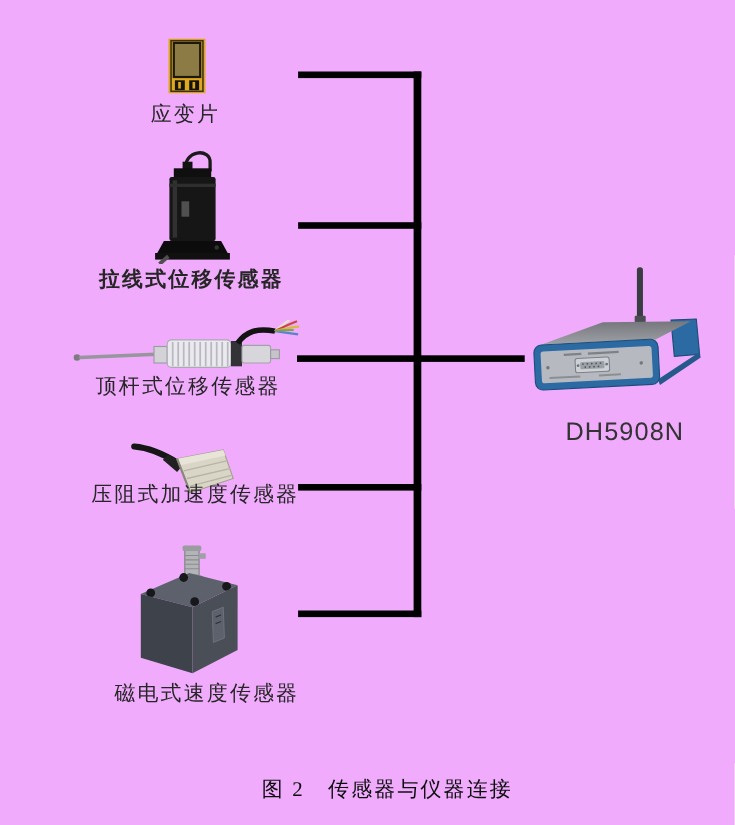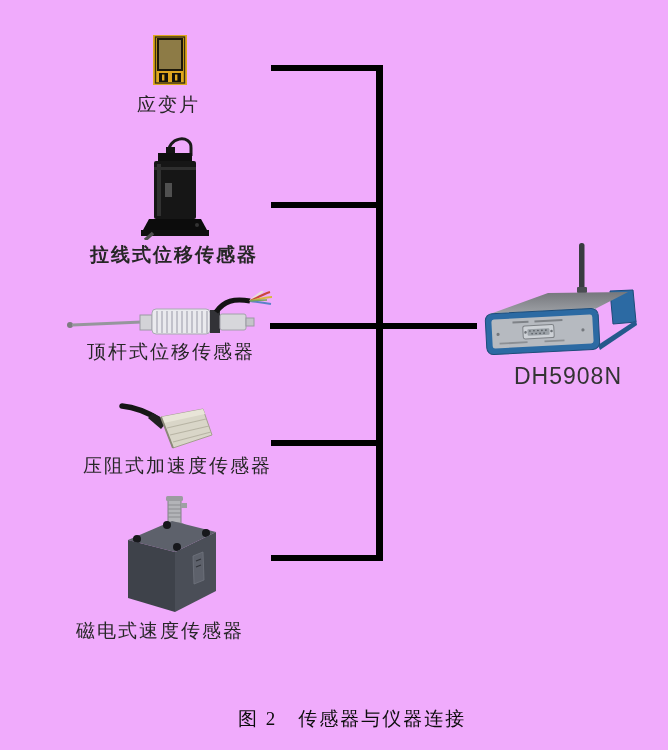--- a/index.html
+++ b/index.html
@@ -8,21 +8,21 @@
     font-family:"Liberation Sans","DejaVu Sans",sans-serif;overflow:hidden;
   }
   .abs{position:absolute;}
   .sensor-label{
     position:absolute;font-size:19px;line-height:19px;letter-spacing:2px;
     color:#262626;font-weight:500;white-space:nowrap;
   }
   .connector{position:absolute;background:#000000;}
   .device-label{
     position:absolute;font-size:23px;line-height:24px;letter-spacing:1px;
-    color:#333333;white-space:nowrap;
+    color:#333333;white-space:nowrap;margin-top:16px;
   }
   .figure-caption{
     position:absolute;left:238px;top:707px;font-size:19px;line-height:24px;
     letter-spacing:2px;color:#0d0d0d;white-space:nowrap;
     font-family:"Liberation Serif","DejaVu Serif",serif;
   }
   svg{display:block;}
 </style>
 </head>
 <body>
@@ -103,21 +103,21 @@
       <path d="M7,9 C20,10 34,16 47,24" stroke="#161616" stroke-width="5.5" fill="none" stroke-linecap="round"></path>
       <polygon points="38,16 52,25 46,32 33,21" fill="#202020"></polygon>
       <polygon points="46,20 88,12 97,38 58,51" fill="#d9d6c8" stroke="#a39f8f" stroke-width="1"></polygon>
       <polygon points="46,20 88,12 90,17 49,26" fill="#e8e5d8"></polygon>
       <path d="M52,31 L91,22" stroke="#b7b4a4" stroke-width="1.2"></path>
       <path d="M55,38 L94,29" stroke="#b7b4a4" stroke-width="1.2"></path>
       <path d="M58,45 L96,35" stroke="#b7b4a4" stroke-width="1.2"></path>
       <path d="M46,20 L58,51" stroke="#8a8778" stroke-width="2"></path>
     </svg>
   </div>
-  <div class="sensor-label" style="left:83px;top:456px;text-align:center;">压阻式加速度传感器</div>
+  <div class="sensor-label" style="left:83px;top:440px;text-align:center;">压阻式加速度传感器</div>
 
   <div class="abs" style="left:122px;top:495px;">
     <svg width="100" height="121" viewBox="0 0 100 121">
       <rect x="46" y="3" width="13" height="26" fill="#b3b4b8" stroke="#808185" stroke-width="1"></rect>
       <rect x="44" y="1" width="17" height="5" rx="1.5" fill="#9b9ca0"></rect>
       <line x1="46" y1="10" x2="59" y2="10" stroke="#8b8c90"></line>
       <line x1="46" y1="14" x2="59" y2="14" stroke="#8b8c90"></line>
       <line x1="46" y1="18" x2="59" y2="18" stroke="#8b8c90"></line>
       <line x1="46" y1="22" x2="59" y2="22" stroke="#8b8c90"></line>
       <rect x="59" y="8" width="6" height="5" fill="#9ea0a4"></rect>
@@ -127,21 +127,21 @@
       <circle cx="45" cy="30" r="4" fill="#17181c"></circle>
       <circle cx="84" cy="38" r="4" fill="#17181c"></circle>
       <circle cx="55" cy="52" r="4" fill="#17181c"></circle>
       <polygon points="6,45 53,57 53,117 6,103" fill="#3e424a"></polygon>
       <polygon points="53,57 94,37 94,96 53,117" fill="#4a4e57"></polygon>
       <polygon points="71,61 81,57 82,85 72,89" fill="#5d616b" stroke="#70747e" stroke-width="0.8"></polygon>
       <line x1="74" y1="66" x2="79" y2="64" stroke="#32343a" stroke-width="1.2"></line>
       <line x1="74" y1="72" x2="79" y2="70" stroke="#32343a" stroke-width="1.2"></line>
     </svg>
   </div>
-  <div class="sensor-label" style="left:76px;top:621px;">磁电式速度传感器</div>
+  <div class="sensor-label" style="left:104px;top:621px;">磁电式速度传感器</div>
 
   <div class="abs" style="left:460px;top:238px;">
     <svg width="205" height="130" viewBox="0 0 205 130">
       <defs>
         <linearGradient id="topGrad" x1="0" y1="54" x2="0" y2="78" gradientUnits="userSpaceOnUse">
           <stop offset="0" stop-color="#75777c"></stop>
           <stop offset="1" stop-color="#a3a6ab"></stop>
         </linearGradient>
       </defs>
       <g>

